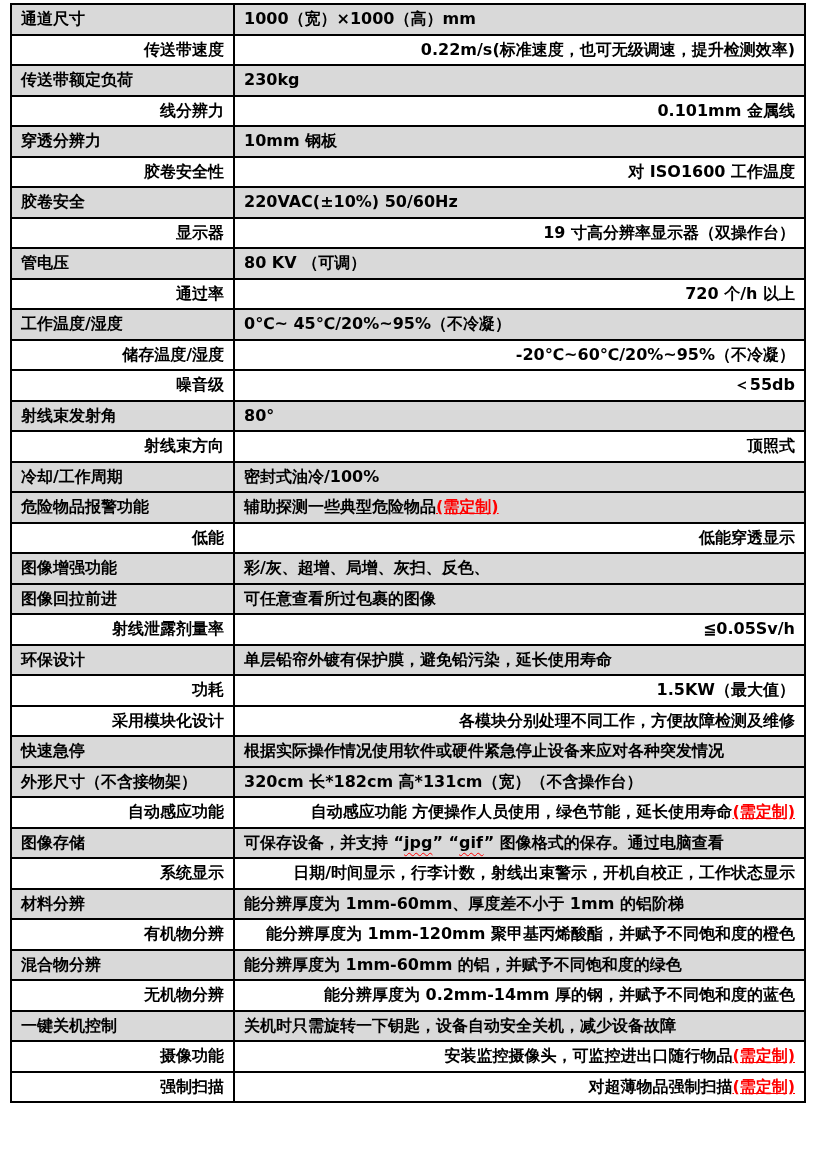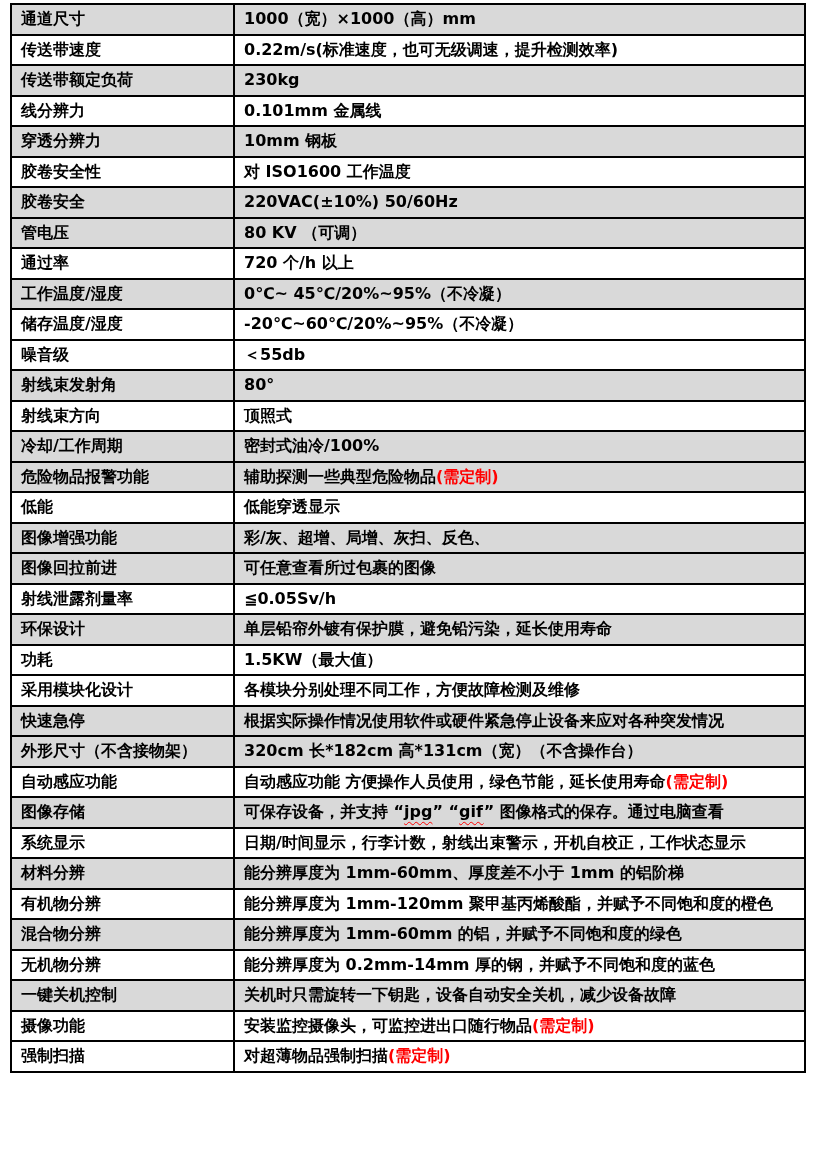--- a/index.html
+++ b/index.html
@@ -31,22 +31,22 @@
     font-weight: bold;
     color: var(--text-color, #000);
     line-height: 1.12;
     white-space: nowrap;
     overflow: hidden;
     vertical-align: middle;
   }
   td.label-cell { width: 203px; }
   td.value-cell { }
   tr.shaded td { background: var(--shade-color, #d9d9d9); }
-  tr.plain  td { background: var(--plain-color, #ffffff); }
-  .red { color: var(--red-color, #ff0000); }
+  tr.plain  td { background: var(--plain-color, #ffffff); text-align: right; }
+  .red { color: var(--red-color, #ff0000); text-decoration: underline; }
   .squiggle {
     text-decoration: underline;
     text-decoration-style: wavy;
     text-decoration-color: var(--red-color, #ff0000);
     text-decoration-thickness: 1px;
     text-underline-offset: 4px;
     text-align: center;
   }
 </style>
 </head>
@@ -76,20 +76,24 @@
           <td class="value-cell"><span>10mm 钢板</span></td>
         </tr>
         <tr class="plain">
           <td class="label-cell">胶卷安全性</td>
           <td class="value-cell"><span>对 ISO1600 工作温度</span></td>
         </tr>
         <tr class="shaded">
           <td class="label-cell">胶卷安全</td>
           <td class="value-cell"><span>220VAC(±10%) 50/60Hz</span></td>
         </tr>
+        <tr class="plain">
+          <td class="label-cell">显示器</td>
+          <td class="value-cell"><span>19 寸高分辨率显示器（双操作台）</span></td>
+        </tr>
         <tr class="shaded">
           <td class="label-cell">管电压</td>
           <td class="value-cell"><span>80 KV （可调）</span></td>
         </tr>
         <tr class="plain">
           <td class="label-cell">通过率</td>
           <td class="value-cell"><span>720 个/h 以上</span></td>
         </tr>
         <tr class="shaded">
           <td class="label-cell">工作温度/湿度</td>

